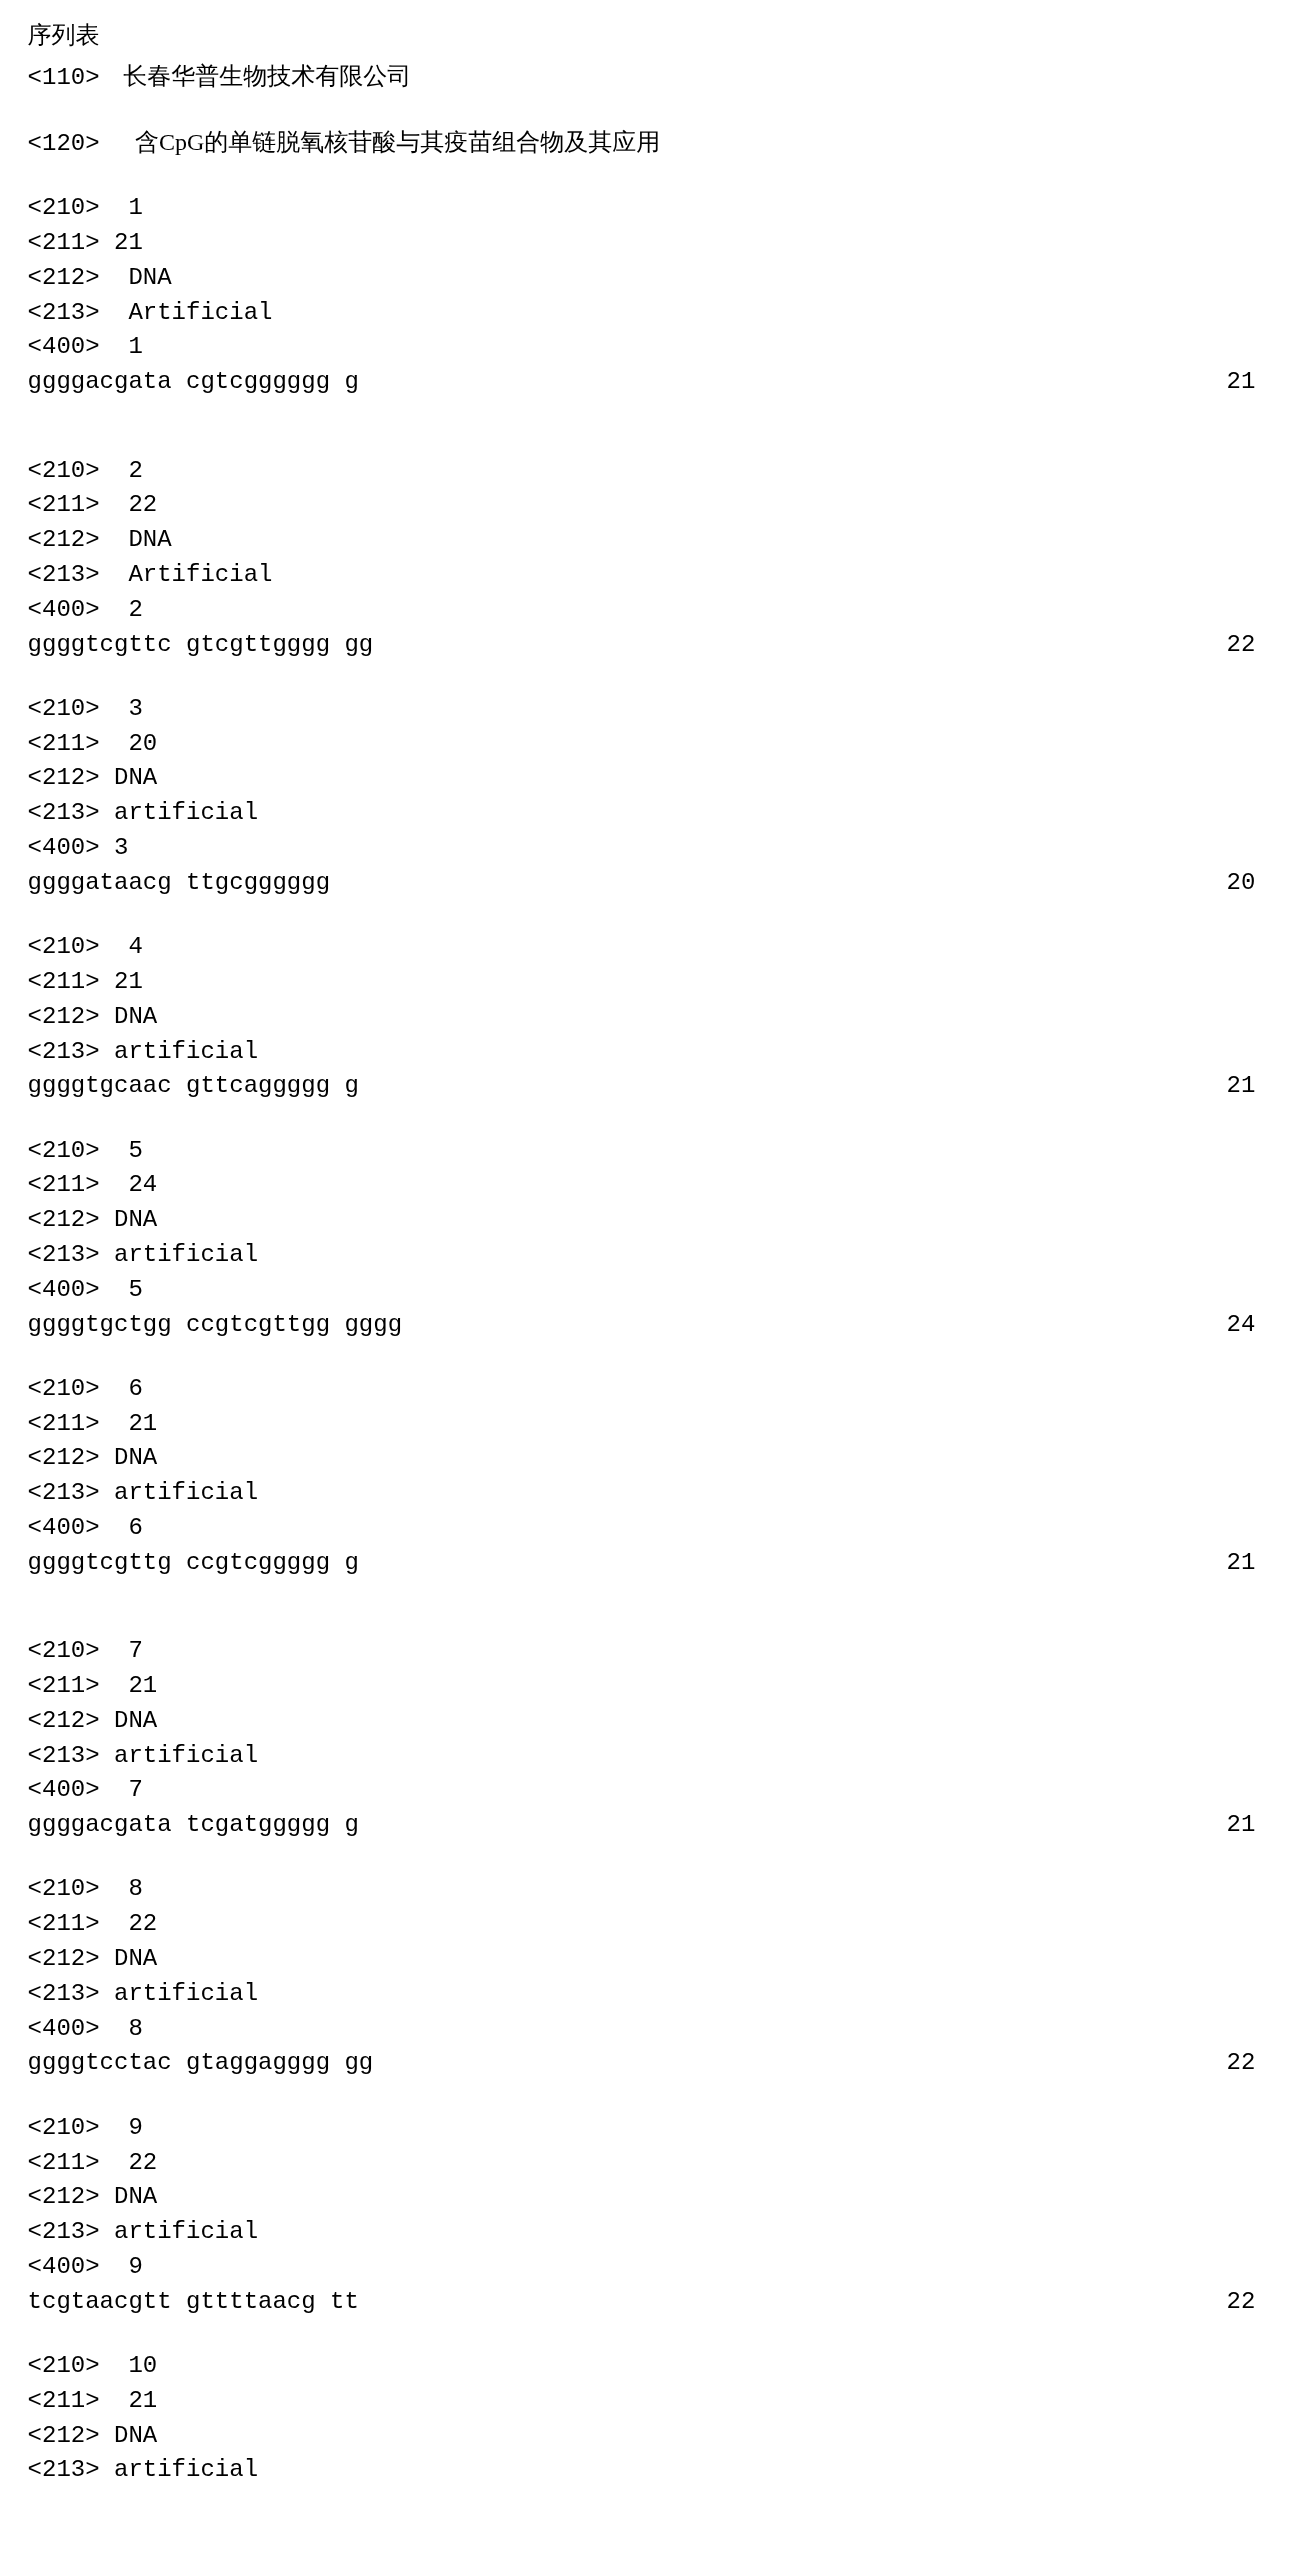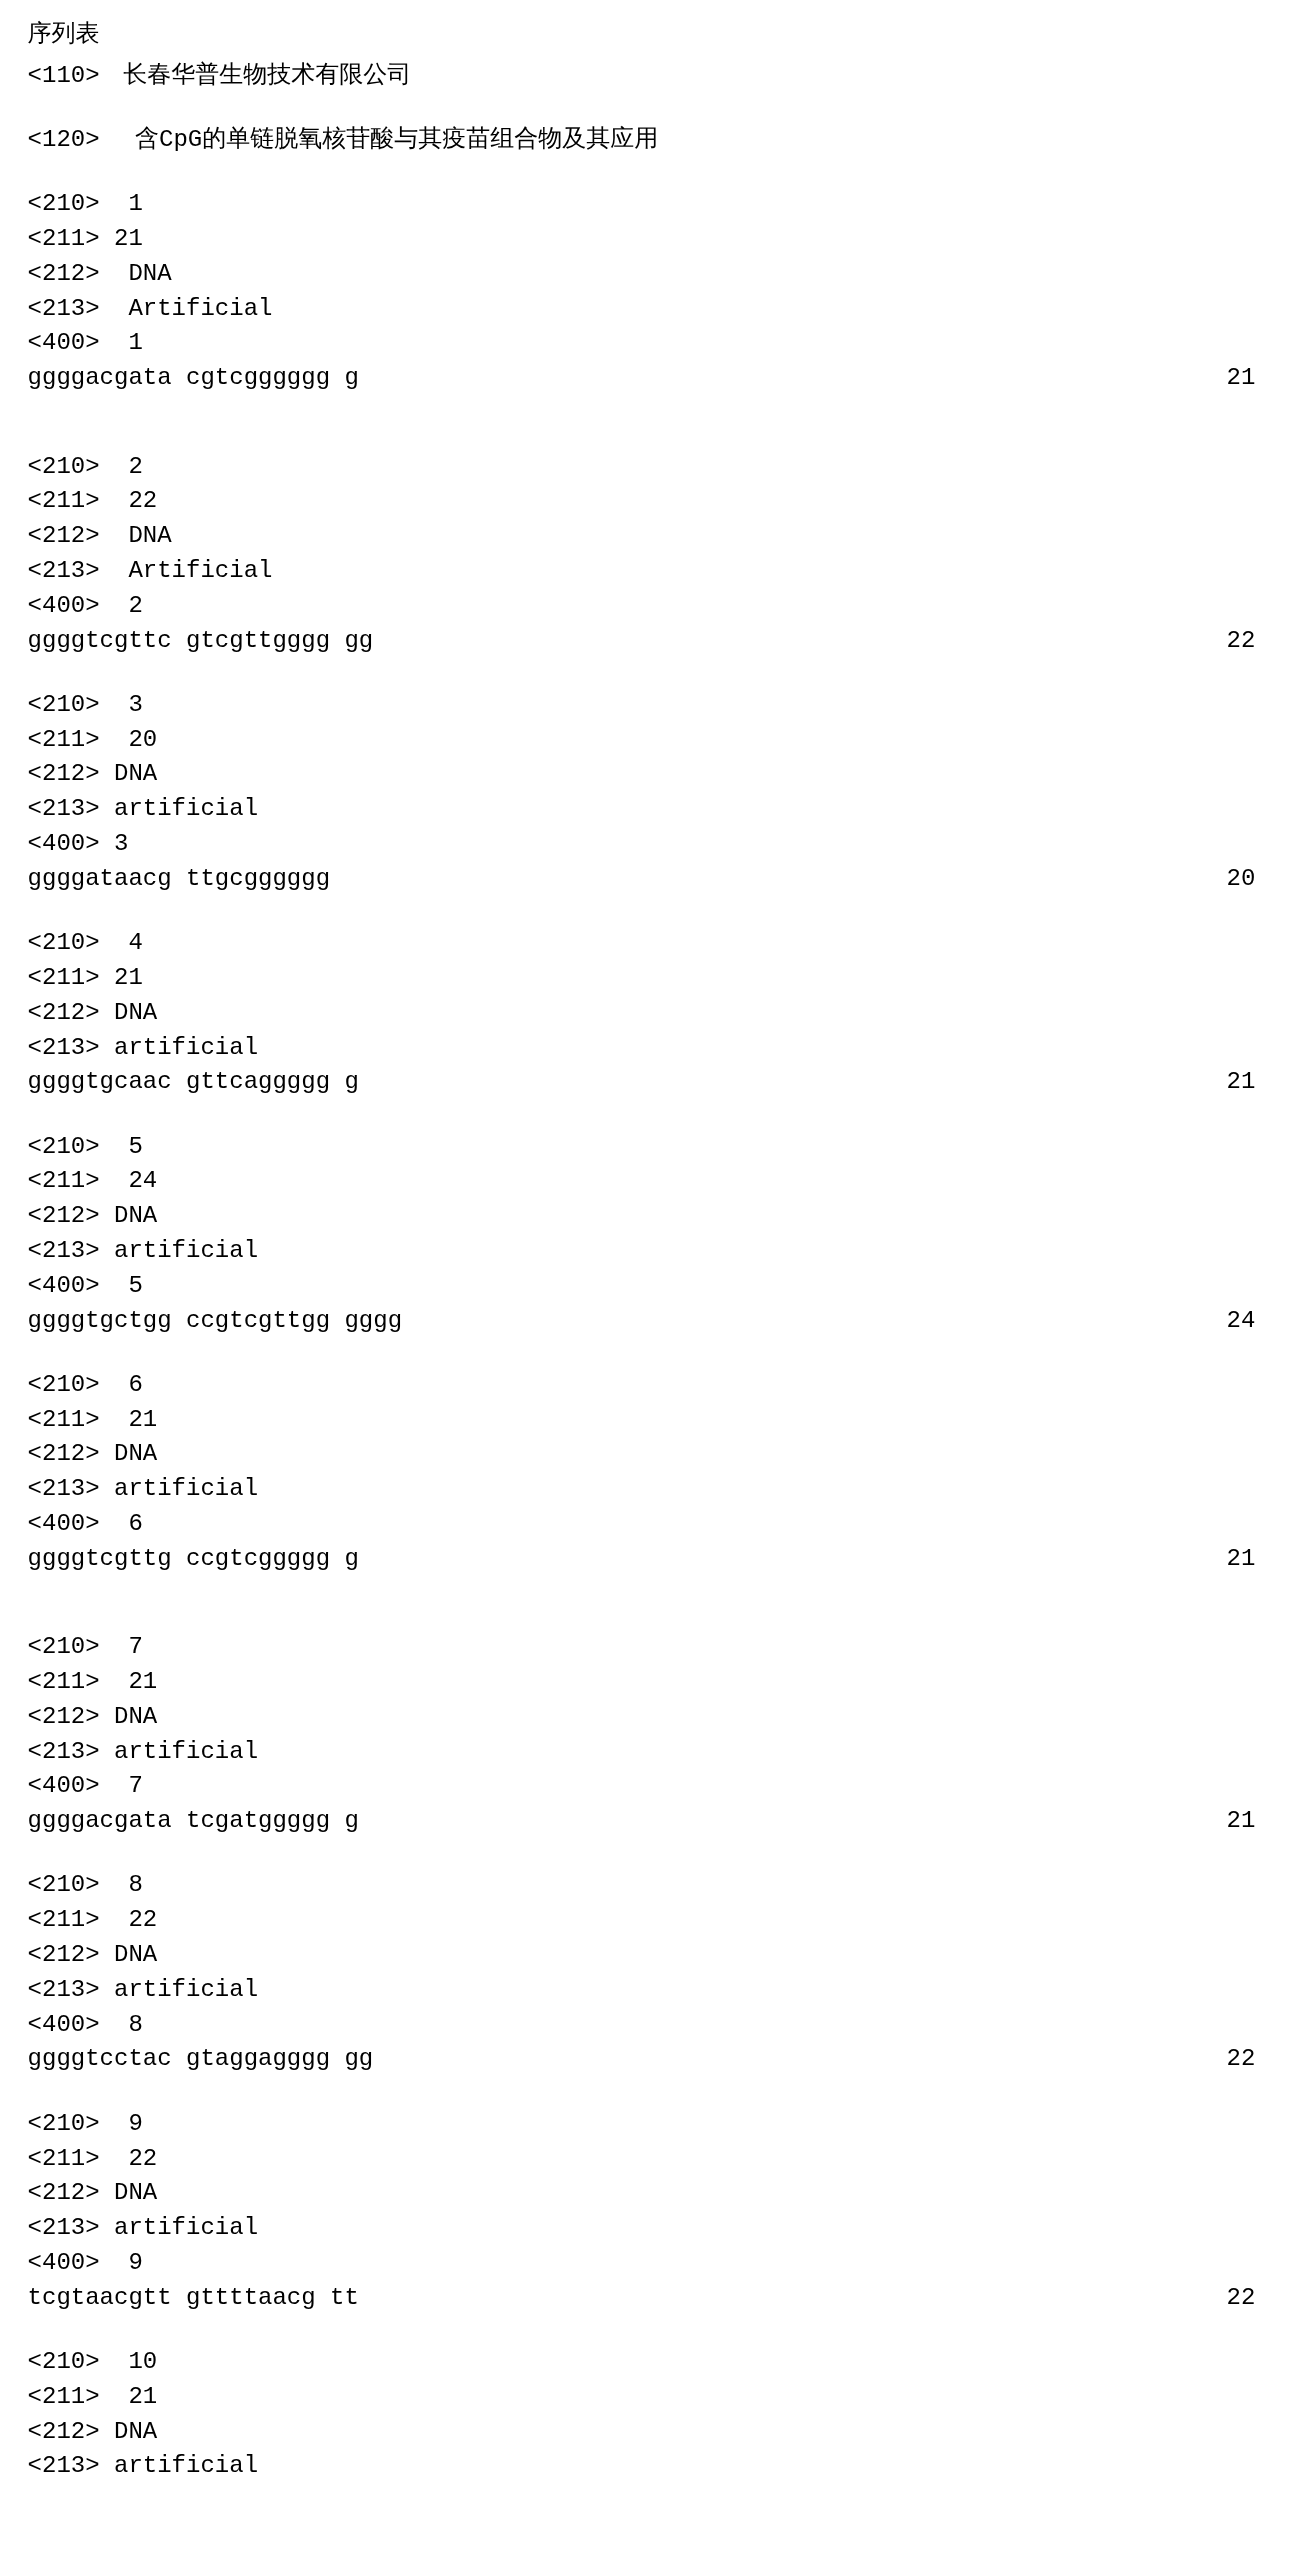--- a/index.html
+++ b/index.html
@@ -10,21 +10,21 @@
     font-size: 24px;
     color: #000;
     line-height: 1.45;
     width: 1237px;
   }
   .line {
     white-space: pre;
     font-family: "Courier New", "SimSun", monospace;
   }
   .cjk {
-    font-family: Liberation Mono, monospace;
+    font-family: Liberation Serif, serif;
   }
   .seq-row {
     display: flex;
     justify-content: space-between;
     font-family: "Courier New", monospace;
     gap: 28px;
   }
   .seq-left { white-space: pre; }
   .seq-right { padding-right: 9.2px; }
   .block { margin-bottom: 5.5px; }

